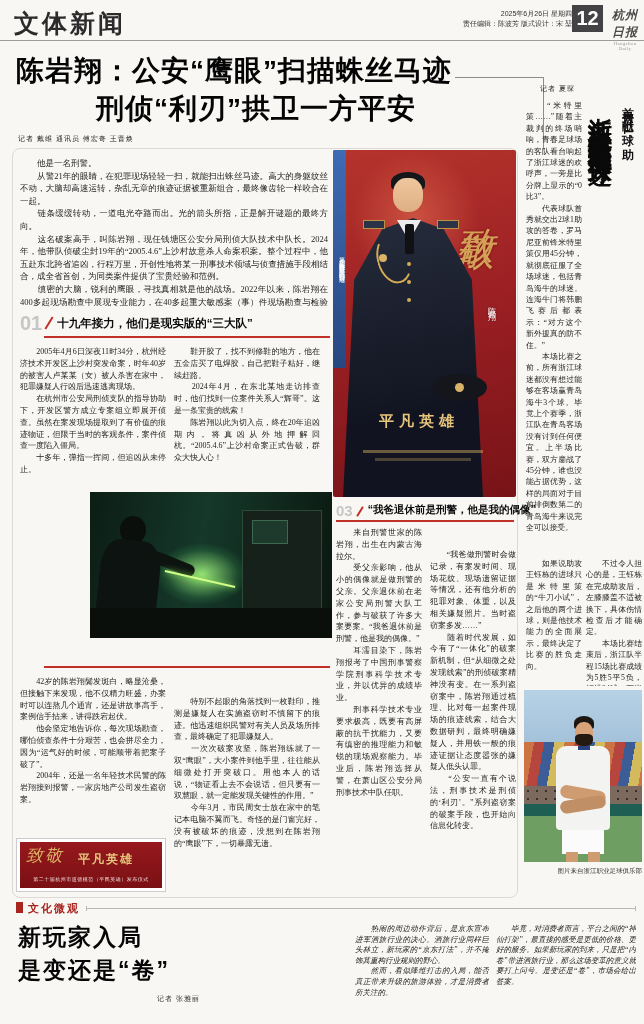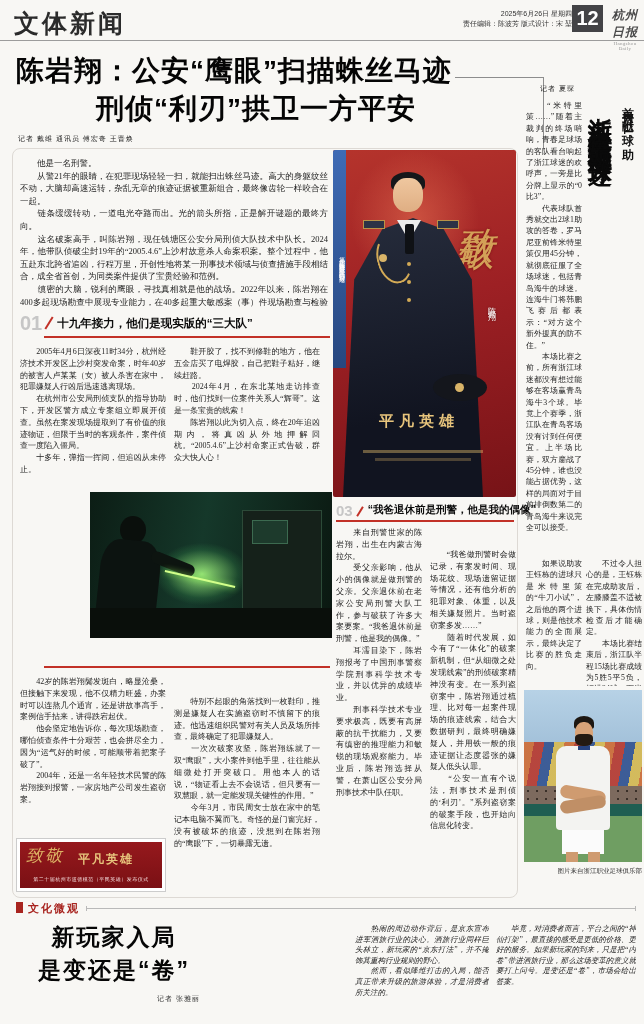--- a/index.html
+++ b/index.html
@@ -97,21 +97,21 @@
   .sp-arm2{left:36px;top:108px;width:46px;height:13px;background:#c08f66;transform:rotate(-9deg);border-radius:7px;}
   .sp-shorts{left:38px;top:140px;width:42px;height:24px;background:#fbfbfb;}
   .sp-leg1{left:42px;top:162px;width:12px;height:10px;background:#cf9b70;}
   .sp-leg2{left:64px;top:162px;width:12px;height:10px;background:#cf9b70;}
   .r-caption{left:500px;top:867px;width:142px;text-align:right;font-size:6.5px;color:#333;}
   
   .b-bullet{left:16px;top:902px;width:7px;height:11px;background:#a8241f;}
   .b-label{left:28px;top:901px;font-size:11px;font-weight:700;color:#a8241f;letter-spacing:2px;}
   .b-line{left:86px;top:908px;width:550px;border-top:1px solid #b9b9b9;}
   .b-tick{width:1px;height:5px;background:#b9b9b9;top:906px;}
-  .b-hl{left:18px;width:192px;text-align:center;font-size:23px;font-weight:900;color:#060606;letter-spacing:2px;}
+  .b-hl{left:18px;width:192px;text-align:left;font-size:23px;font-weight:900;color:#060606;letter-spacing:2px;}
   .b-byline{left:18px;top:994px;width:182px;text-align:right;font-size:7px;color:#333;letter-spacing:1px;}
   .b-col{top:924px;height:96px;font-size:7.5px;line-height:10.6px;font-style:italic;
          text-align:justify;white-space:pre-line;overflow:hidden;color:#222;}
 </style>
 </head>
 <body>
 
 <div class="page">
 
   <div class="abs masthead-name sans">文体新闻</div>

